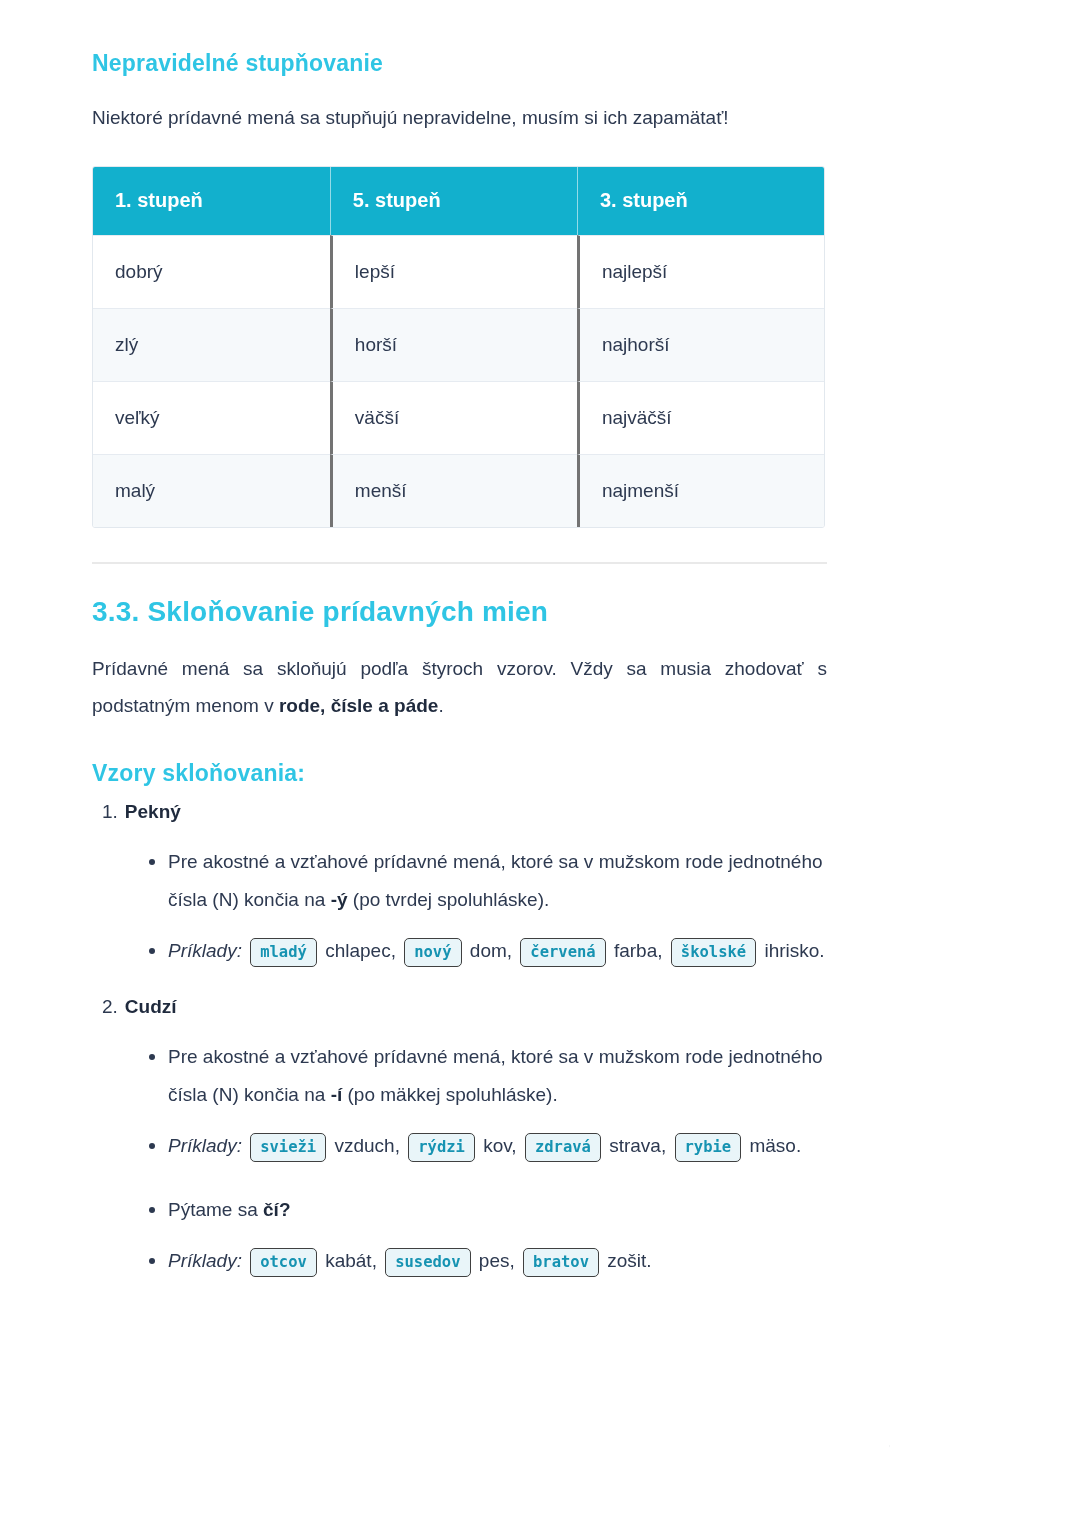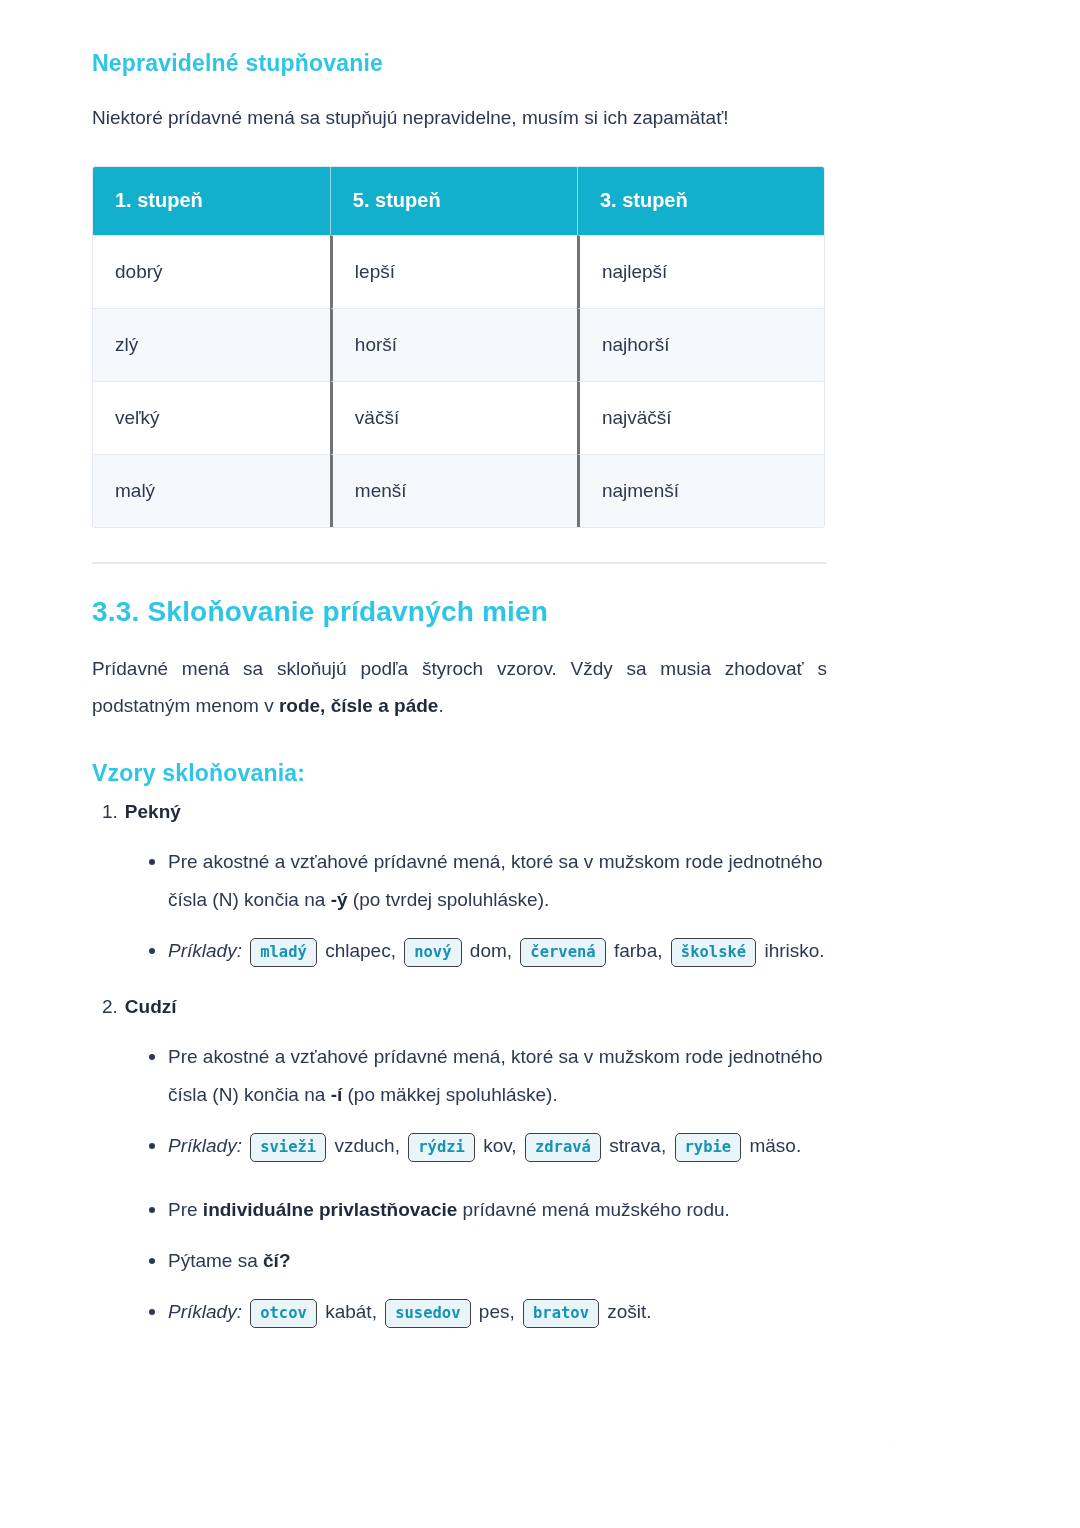--- a/index.html
+++ b/index.html
@@ -206,21 +206,20 @@
       </li>
       <li>
         <div class="pattern-title"><span class="num">2.</span><strong>Cudzí</strong></div>
         <ul class="bullets">
           <li><span>Pre akostné a vzťahové prídavné mená, ktoré sa v mužskom rode jednotného čísla (N) končia na </span><strong>-í</strong><span> (po mäkkej spoluhláske).</span></li>
           <li><em>Príklady:</em><span> </span><code class="tag">svieži</code><span> vzduch, </span><code class="tag">rýdzi</code><span> kov, </span><code class="tag">zdravá</code><span> strava, </span><code class="tag">rybie</code><span> mäso.</span></li>
         </ul>
       </li>
       <li>
         <ul class="bullets">
-          <li><span>Pre </span><strong>individuálne privlastňovacie</strong><span> prídavné mená mužského rodu.</span></li>
           <li><span>Pýtame sa </span><strong>čí?</strong></li>
           <li><em>Príklady:</em><span> </span><code class="tag">otcov</code><span> kabát, </span><code class="tag">susedov</code><span> pes, </span><code class="tag">bratov</code><span> zošit.</span></li>
         </ul>
       </li>
     </ol>
 
   </main>
 
   <div class="side-bar"></div>
   <div class="copyright">(c) Knowunity 2025</div>

